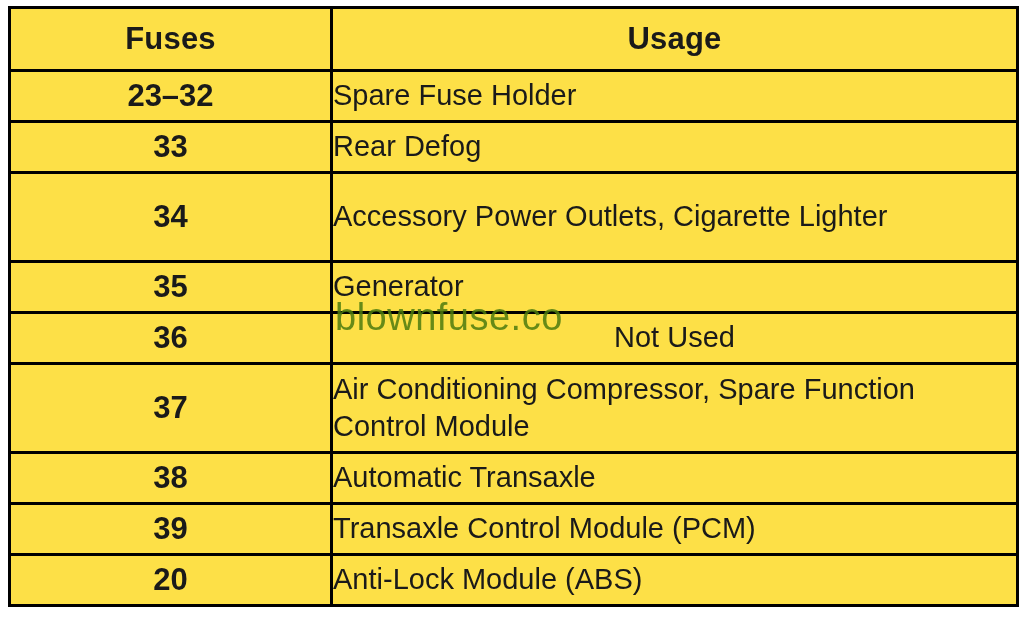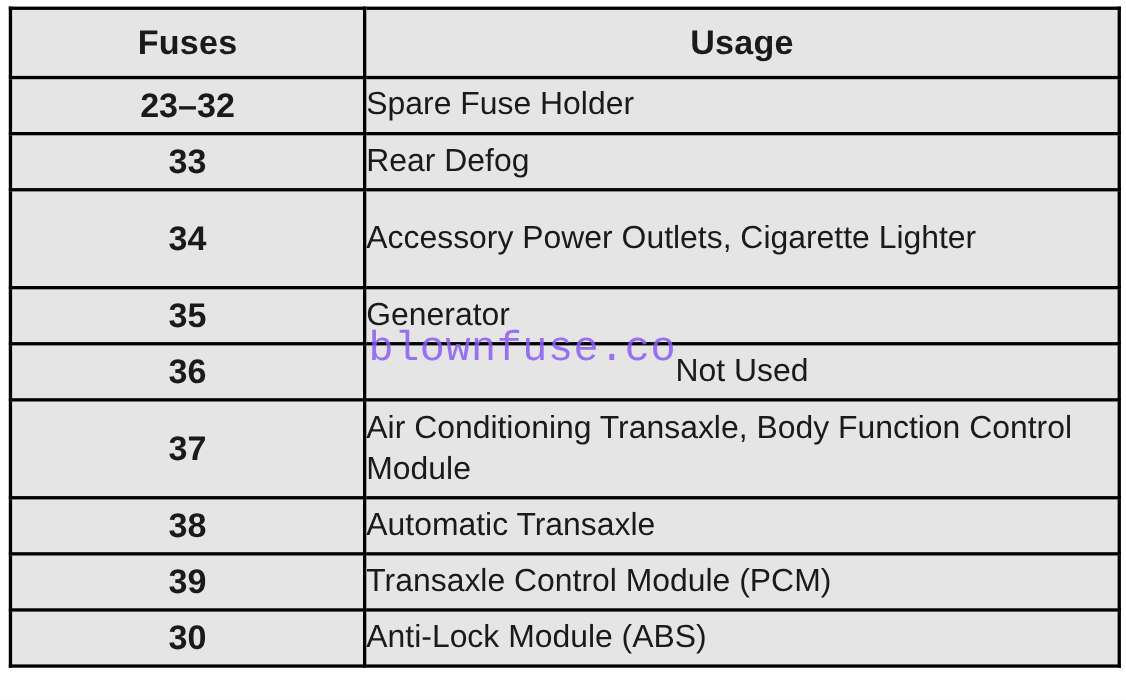--- a/index.html
+++ b/index.html
@@ -20,21 +20,21 @@
     height: 636px;
     background: #ffffff;
   }
   table.fuse-table {
     position: absolute;
     left: 8px;
     top: 6px;
     width: 1008px;
     border-collapse: collapse;
     table-layout: fixed;
-    background: #e5e5e5;
+    background: #fde047;
   }
   table.fuse-table col.col-fuses { width: 322px; }
   table.fuse-table col.col-usage  { width: 686px; }
 
   table.fuse-table th,
   table.fuse-table td {
     border: 3px solid #000000;
     padding: 0;
     vertical-align: middle;
   }
@@ -66,23 +66,23 @@
   tr.row-6 td { height: 86px; }
   tr.row-7 td { height: 48px; }
   tr.row-8 td { height: 48px; }
   tr.row-9 td { height: 48px; }
 
   .watermark {
     position: absolute;
     left: 335px;
     top: 296px;
     font-size: 38px;
-    color: #8b5cf6;
+    color: #4d7c0f;
     opacity: 0.85;
-    font-family: Liberation Mono, monospace;
+    font-family: Liberation Sans, sans-serif;
     letter-spacing: 0.5px;
     pointer-events: none;
     white-space: nowrap;
   }
 </style>
 </head>
 <body>
 
 <div id="page">
 
@@ -113,32 +113,32 @@
       <tr class="row-4">
         <td class="fuse-cell">35</td>
         <td class="usage-cell">Generator</td>
       </tr>
       <tr class="row-5">
         <td class="fuse-cell">36</td>
         <td class="usage-cell">Not Used</td>
       </tr>
       <tr class="row-6">
         <td class="fuse-cell">37</td>
-        <td class="usage-cell">Air Conditioning Transaxle, Body Function Control Module</td>
+        <td class="usage-cell">Air Conditioning Compressor, Spare Function Control Module</td>
       </tr>
       <tr class="row-7">
         <td class="fuse-cell">38</td>
         <td class="usage-cell">Automatic Transaxle</td>
       </tr>
       <tr class="row-8">
         <td class="fuse-cell">39</td>
         <td class="usage-cell">Transaxle Control Module (PCM)</td>
       </tr>
       <tr class="row-9">
-        <td class="fuse-cell">30</td>
+        <td class="fuse-cell">20</td>
         <td class="usage-cell">Anti-Lock Module (ABS)</td>
       </tr>
     </tbody>
   </table>
 
   <div class="watermark">blownfuse.co</div>
 
 </div>
 
 </body></html>

